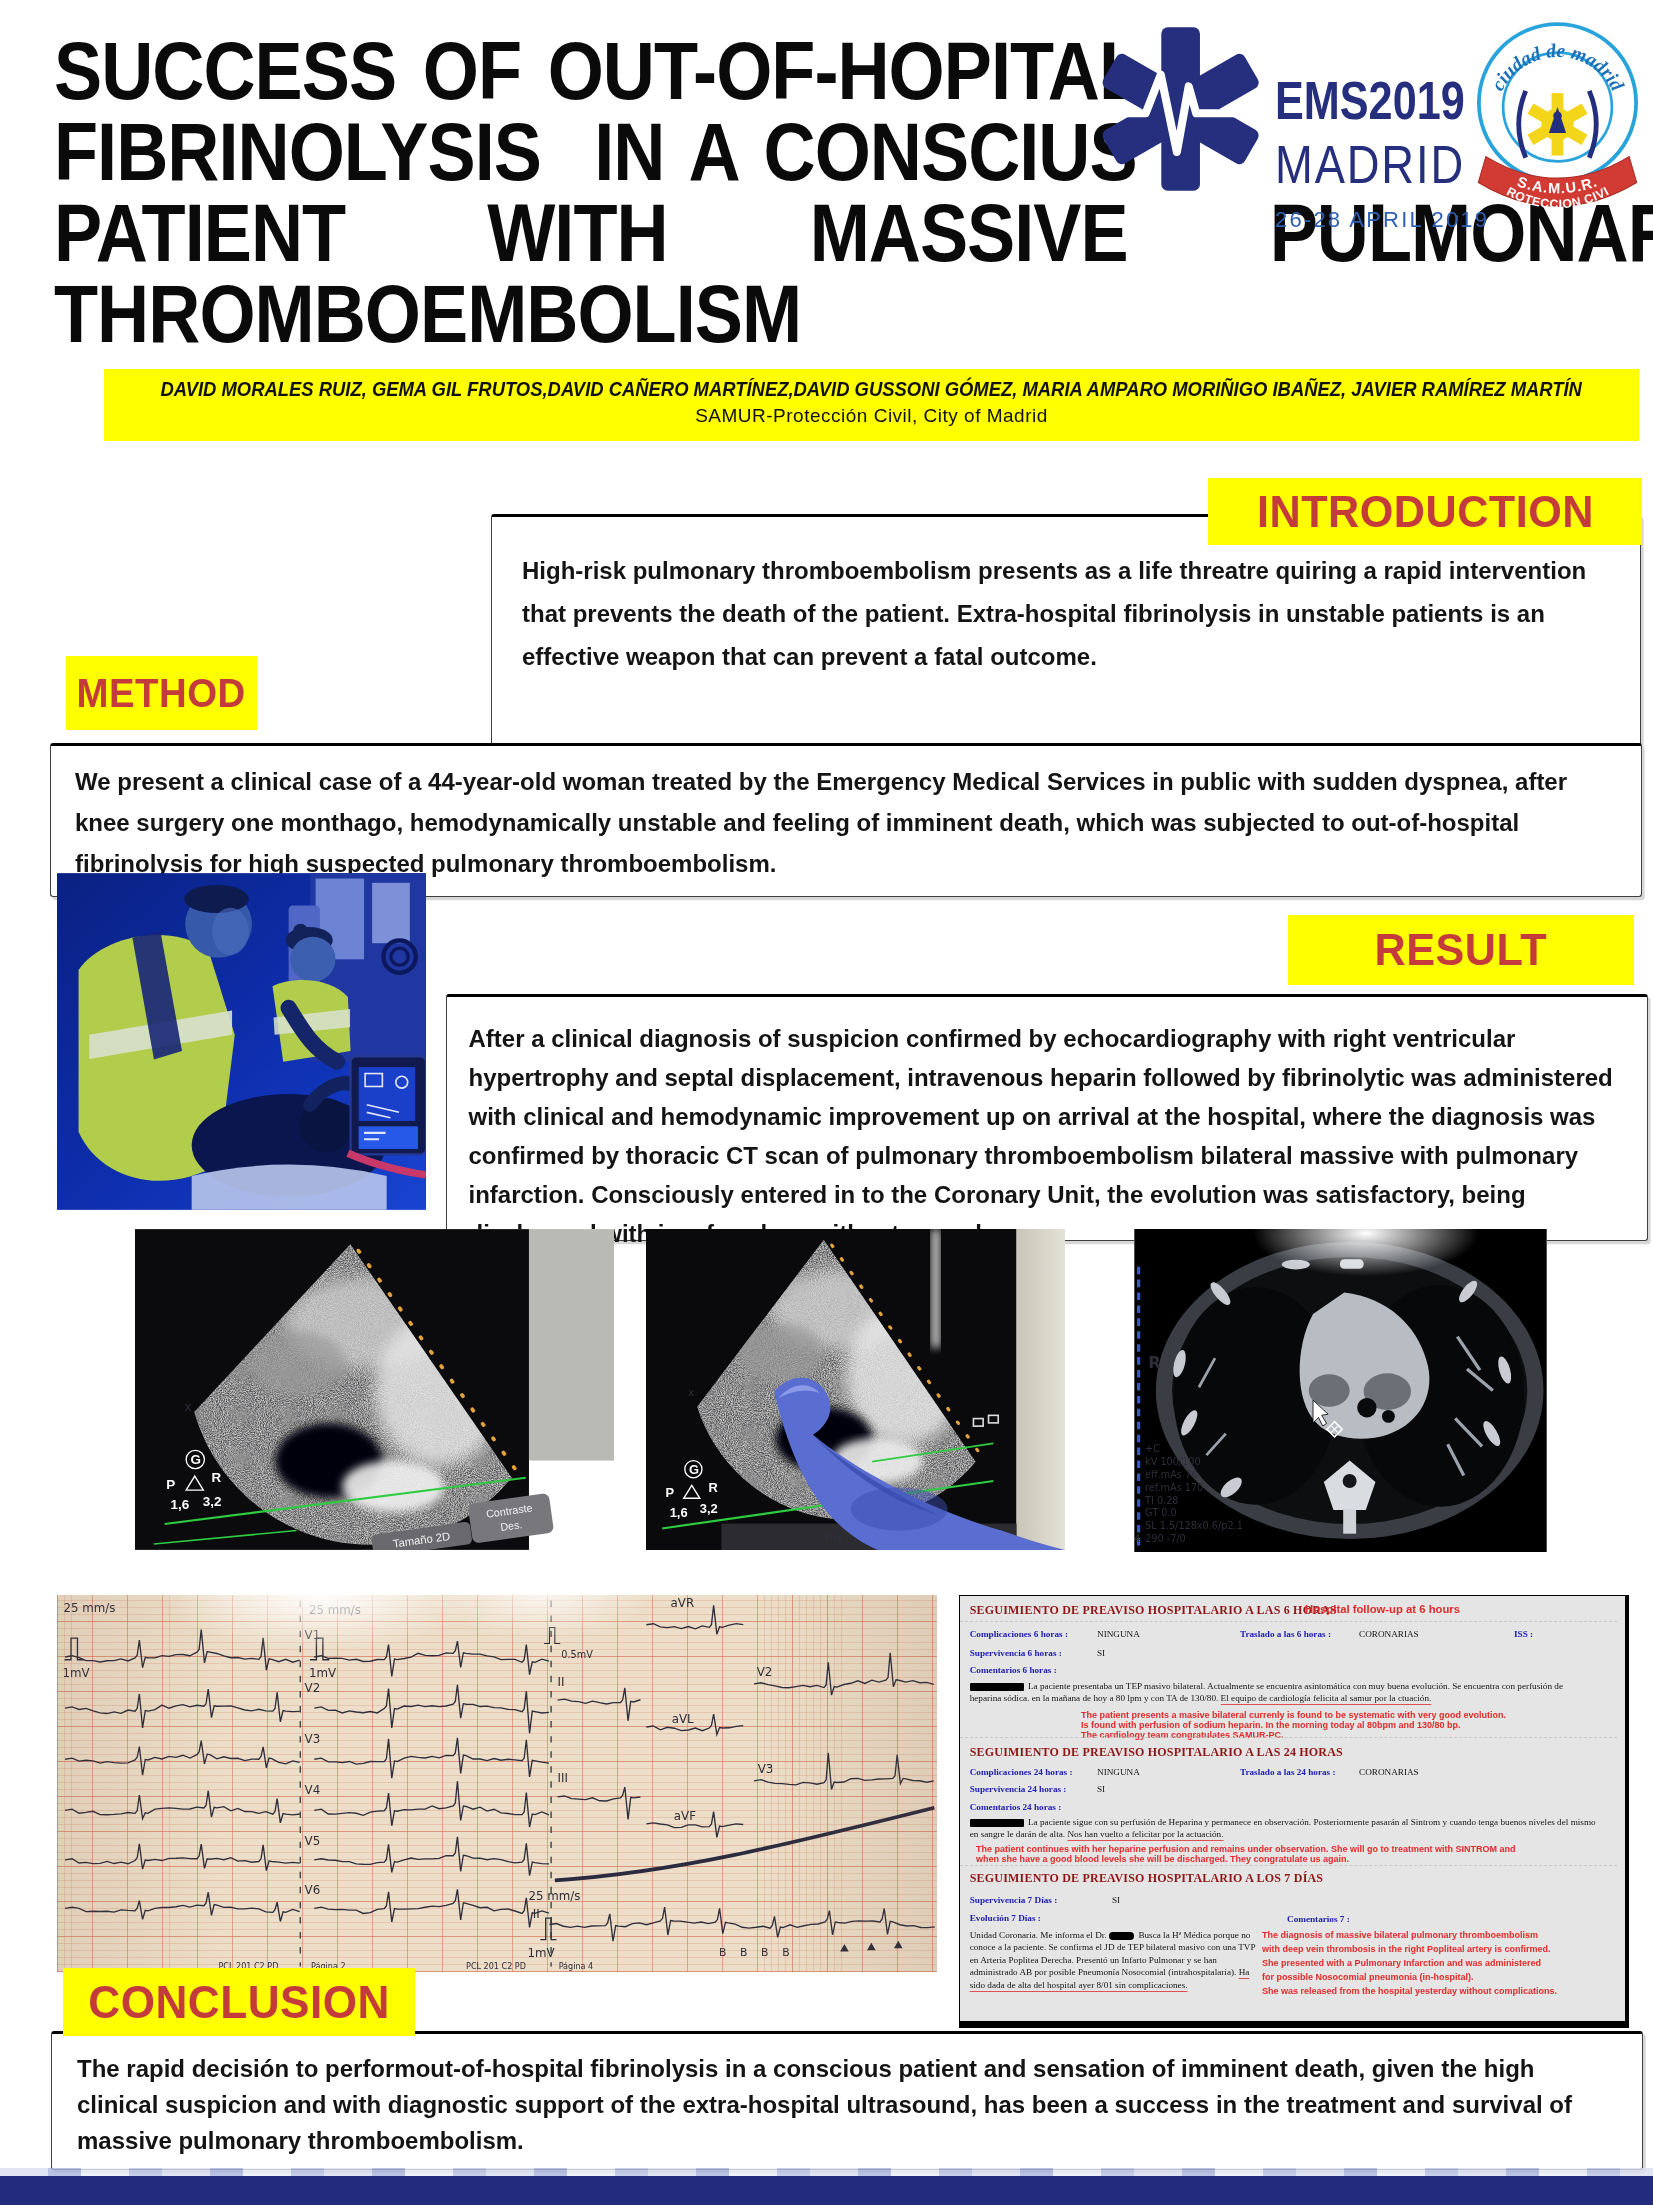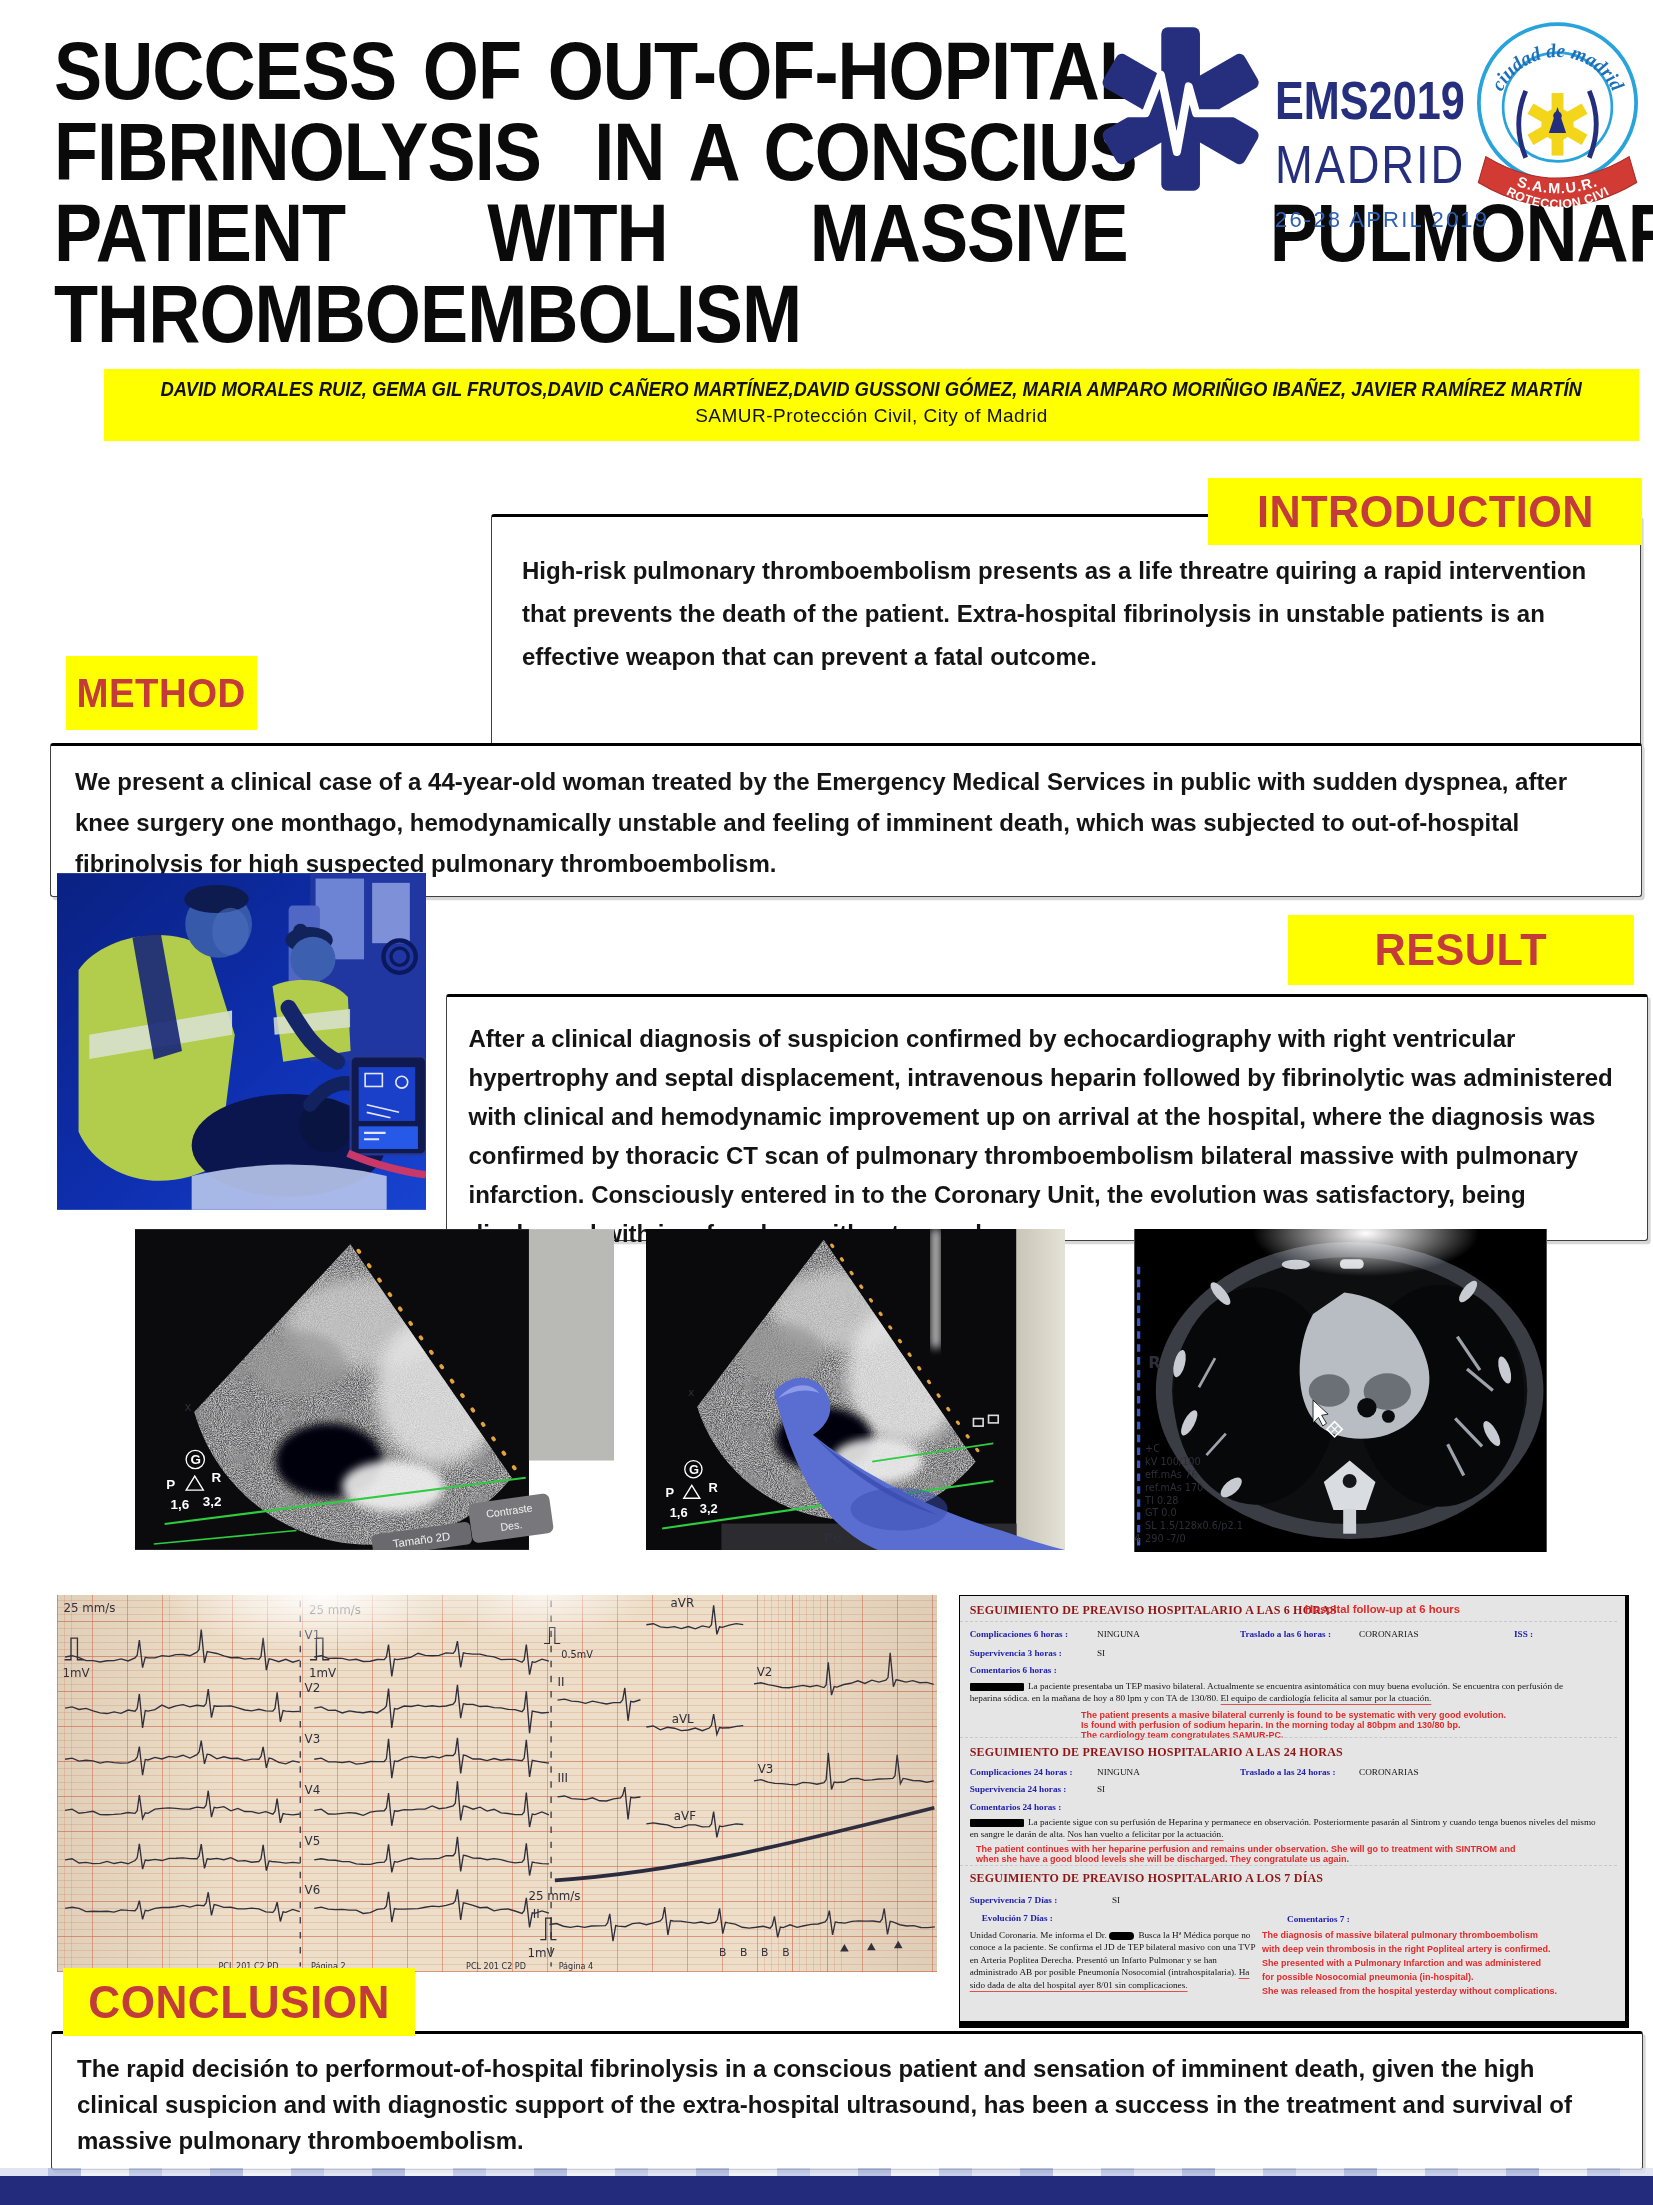--- a/index.html
+++ b/index.html
@@ -463,21 +463,21 @@
   <div class="abs doc" style="left:959px;top:1595px;width:665px;height:425px;">
     <div class="abs dtitle" style="left:9.7px;top:6.5px;">SEGUIMIENTO DE PREAVISO HOSPITALARIO A LAS 6 HORAS</div>
     <div class="abs dnote" style="left:345px;top:7px;">Hospital follow-up at 6 hours</div>
     <div class="abs dash" style="left:0;top:25px;width:657px;"></div>
 
     <div class="abs blab" style="left:9.7px;top:33px;">Complicaciones 6 horas :</div>
     <div class="abs bval" style="left:137px;top:33px;">NINGUNA</div>
     <div class="abs blab" style="left:280px;top:33px;">Traslado a las 6 horas :</div>
     <div class="abs bval" style="left:399px;top:33px;">CORONARIAS</div>
     <div class="abs blab" style="left:554px;top:33px;">ISS :</div>
-    <div class="abs blab" style="left:9.7px;top:52px;">Supervivencia  3 horas :</div>
+    <div class="abs blab" style="left:9.7px;top:52px;">Supervivencia  6 horas :</div>
     <div class="abs bval" style="left:137px;top:52px;">SI</div>
     <div class="abs blab" style="left:9.7px;top:69px;">Comentarios 6 horas :</div>
 
     <div class="abs dpara" style="left:9.7px;top:84px;width:627px;">
       <span class="redact"></span><span>La paciente presentaba un TEP masivo bilateral. Actualmente se encuentra asintomática con muy buena evolución. Se encuentra con perfusión de heparina sódica. en la mañana de hoy a 80 lpm y con TA de 130/80. </span><span class="u-red">El equipo de cardiología felicita al samur por la ctuación.</span>
     </div>
     <div class="abs dred" style="left:121px;top:114px;width:517px;">The patient presents a masive bilateral currenly is found to be systematic with very good evolution.
 Is found with perfusion of sodium heparin. In the morning today al 80bpm and 130/80 bp.
 The cardiology team congratulates SAMUR-PC.</div>
 
@@ -496,21 +496,21 @@
       <span class="redact"></span><span>La paciente sigue con su perfusión de Heparina y permanece en observación. Posteriormente pasarán al Sintrom y cuando tenga buenos niveles del mismo en sangre le darán de alta. </span><span class="u-red">Nos han vuelto a felicitar por la actuación.</span>
     </div>
     <div class="abs dred" style="left:16px;top:248px;width:619px;">The patient continues with her heparine perfusion and remains under observation. She will go to treatment with SINTROM and
 when she have a good blood levels she will be discharged. They congratulate us again.</div>
 
     <div class="abs dash" style="left:0;top:269px;width:657px;"></div>
     <div class="abs dtitle" style="left:9.7px;top:275px;">SEGUIMIENTO DE PREAVISO HOSPITALARIO A LOS 7 DÍAS</div>
 
     <div class="abs blab" style="left:9.7px;top:299px;">Supervivencia  7 Días :</div>
     <div class="abs bval" style="left:152px;top:299px;">SI</div>
-    <div class="abs blab" style="left:9.7px;top:317px;margin-left:12px;">Evolución 7 Días  :</div>
+    <div class="abs blab" style="left:9.7px;top:317px;">Evolución 7 Días  :</div>
     <div class="abs blab" style="left:327px;top:318px;">Comentarios 7 :</div>
 
     <div class="abs dpara" style="left:9.7px;top:333px;width:293px;line-height:12.4px;">
       <span>Unidad Coronaria. Me informa el Dr.</span><span class="redact-sm"></span><span> Busca la Hª Médica porque no conoce a la paciente. Se confirma el JD de TEP bilateral masivo con una TVP en Arteria Poplitea Derecha. Presentó un Infarto Pulmonar y se han administrado AB por posible Pneumonía Nosocomial (intrahospitalaria). </span><span class="u-red">Ha sido dada de alta del hospital ayer 8/01 sin complicaciones.</span>
     </div>
     <div class="abs dred" style="left:302px;top:332px;width:353px;line-height:14px;">The diagnosis of massive bilateral pulmonary thromboembolism
 with deep vein thrombosis in the right Popliteal artery is confirmed.
 She presented with a Pulmonary Infarction and was administered
 for possible Nosocomial pneumonia (in-hospital).
 She was released from the hospital yesterday without complications.</div>

